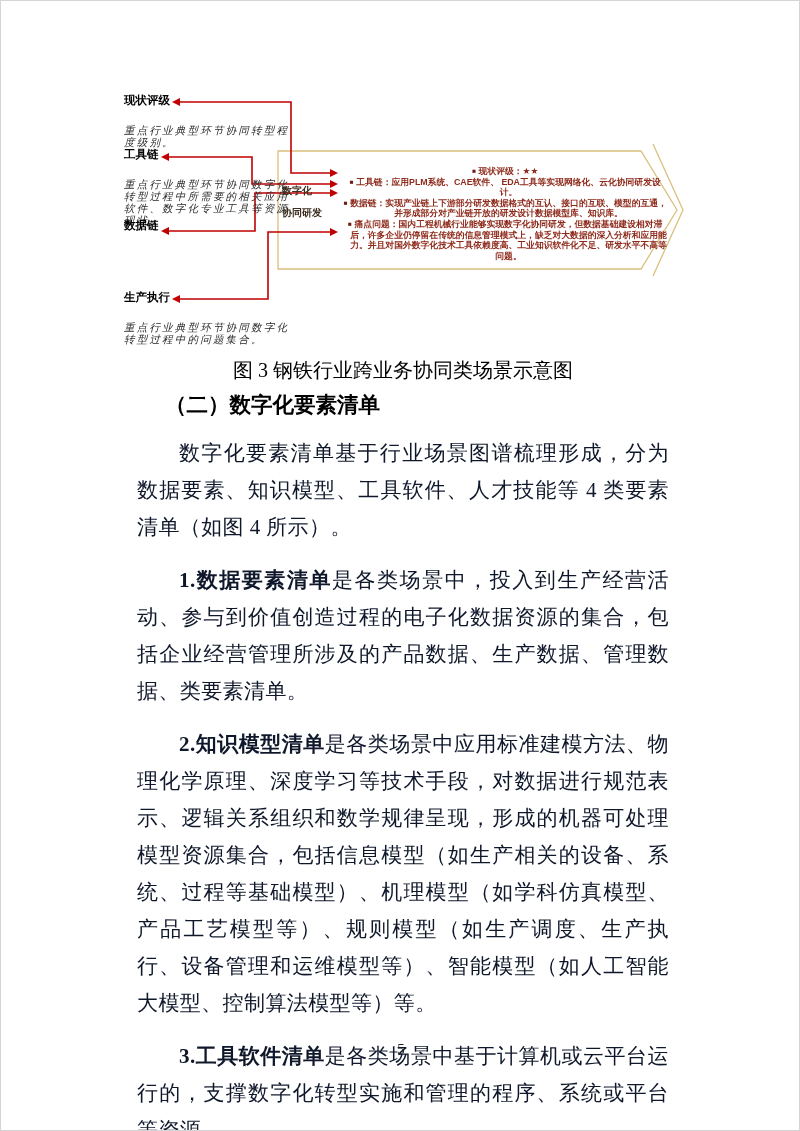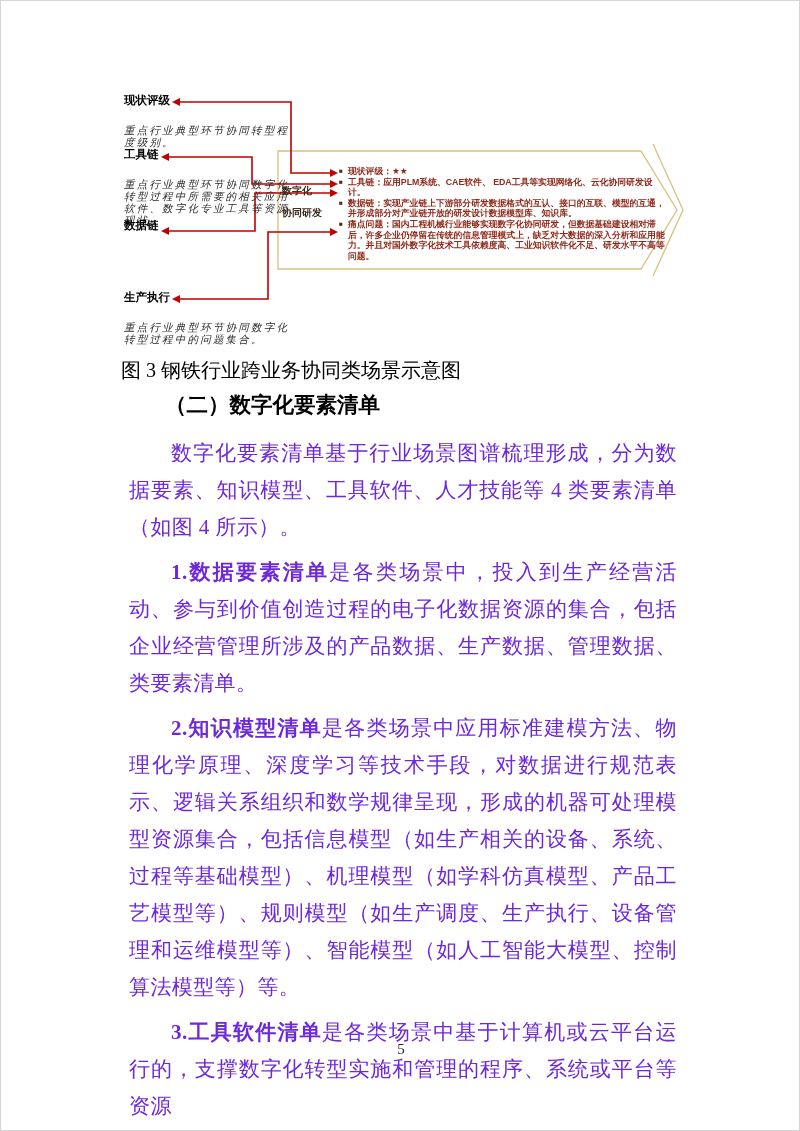--- a/index.html
+++ b/index.html
@@ -28,36 +28,36 @@
     line-height:12px;color:#2b2b2b;
   }
   .arrow-title{
     position:absolute;left:281px;top:179px;width:70px;
     font-family:"Liberation Sans","DejaVu Sans",sans-serif;
     font-weight:bold;font-size:10px;line-height:22px;color:#3c2e1f;
   }
   .arrow-bullets{
     position:absolute;left:338px;top:165px;width:330px;
     font-family:"Liberation Sans","DejaVu Sans",sans-serif;
-    font-weight:bold;font-size:8.8px;line-height:10.6px;color:#8e2a1b;
+    font-weight:bold;font-size:8.8px;line-height:10.6px;color:#8e2a1b;text-align:center;
   }
   .bullet{padding-left:9px;}
   .bullet::before{content:"■";display:inline-block;width:9px;margin-left:-9px;font-size:6.5px;vertical-align:1px;color:#6d1e12;}
   
   .content{position:absolute;left:0;top:0;width:800px;padding:356px 116px 0 120px;box-sizing:border-box;}
   .caption{
-    text-align:left;font-size:20px;line-height:26px;color:#000;
+    text-align:center;font-size:20px;line-height:26px;color:#000;
   }
   .heading{
     margin:8px 0 0 0;padding-left:44px;
     font-size:21.5px;font-weight:bold;line-height:28px;color:#000;
   }
   .body-para{
-    margin:8px;text-align:justify;
-    font-size:21px;line-height:37px;letter-spacing:0.4px;color:#6d28d9;
+    margin:16px;text-align:justify;
+    font-size:21px;line-height:37px;letter-spacing:0.4px;color:#0f172a;
   }
   .body-para:first-of-type{margin-top:16px;}
   .body-para{text-indent:2em;}
   .body-para b{font-weight:bold;}
   .footer{
     position:absolute;left:0;top:1040px;width:800px;text-align:center;
     font-size:15px;color:#222;
   }
 </style>
 </head>

